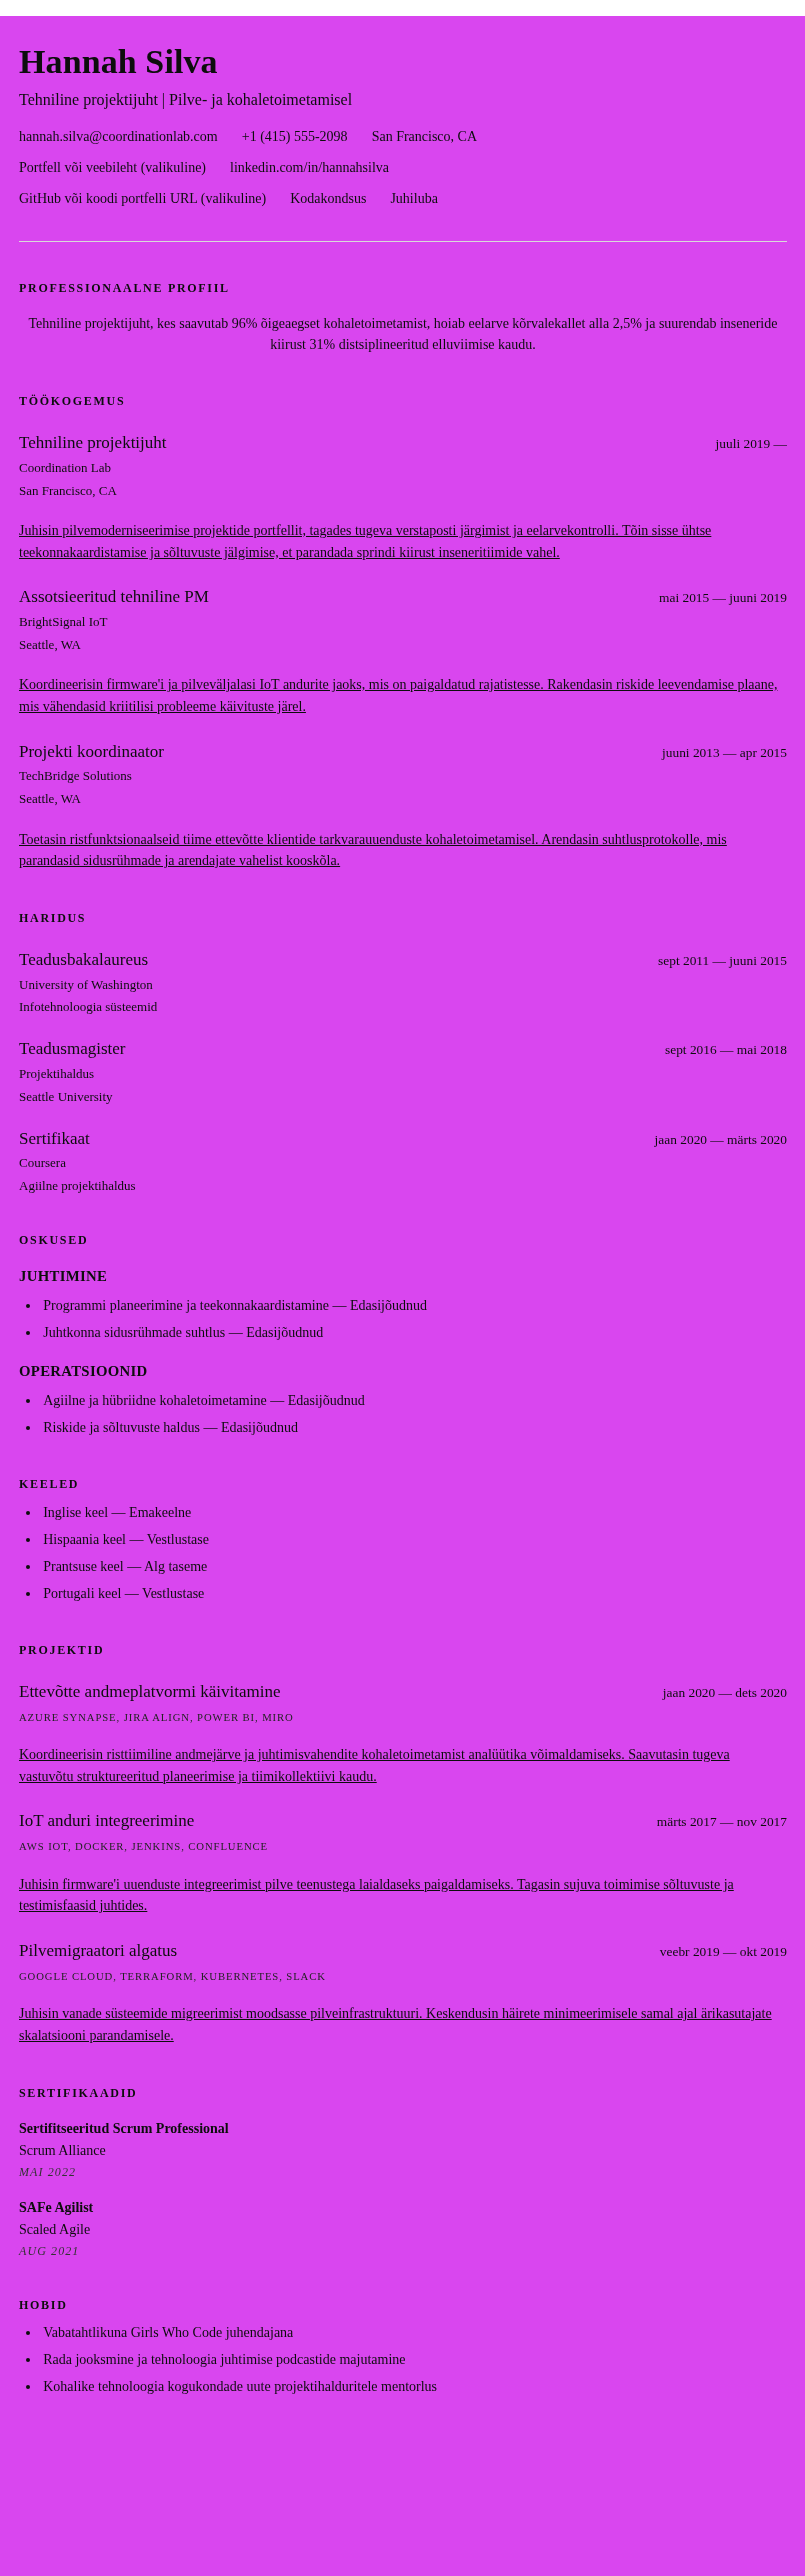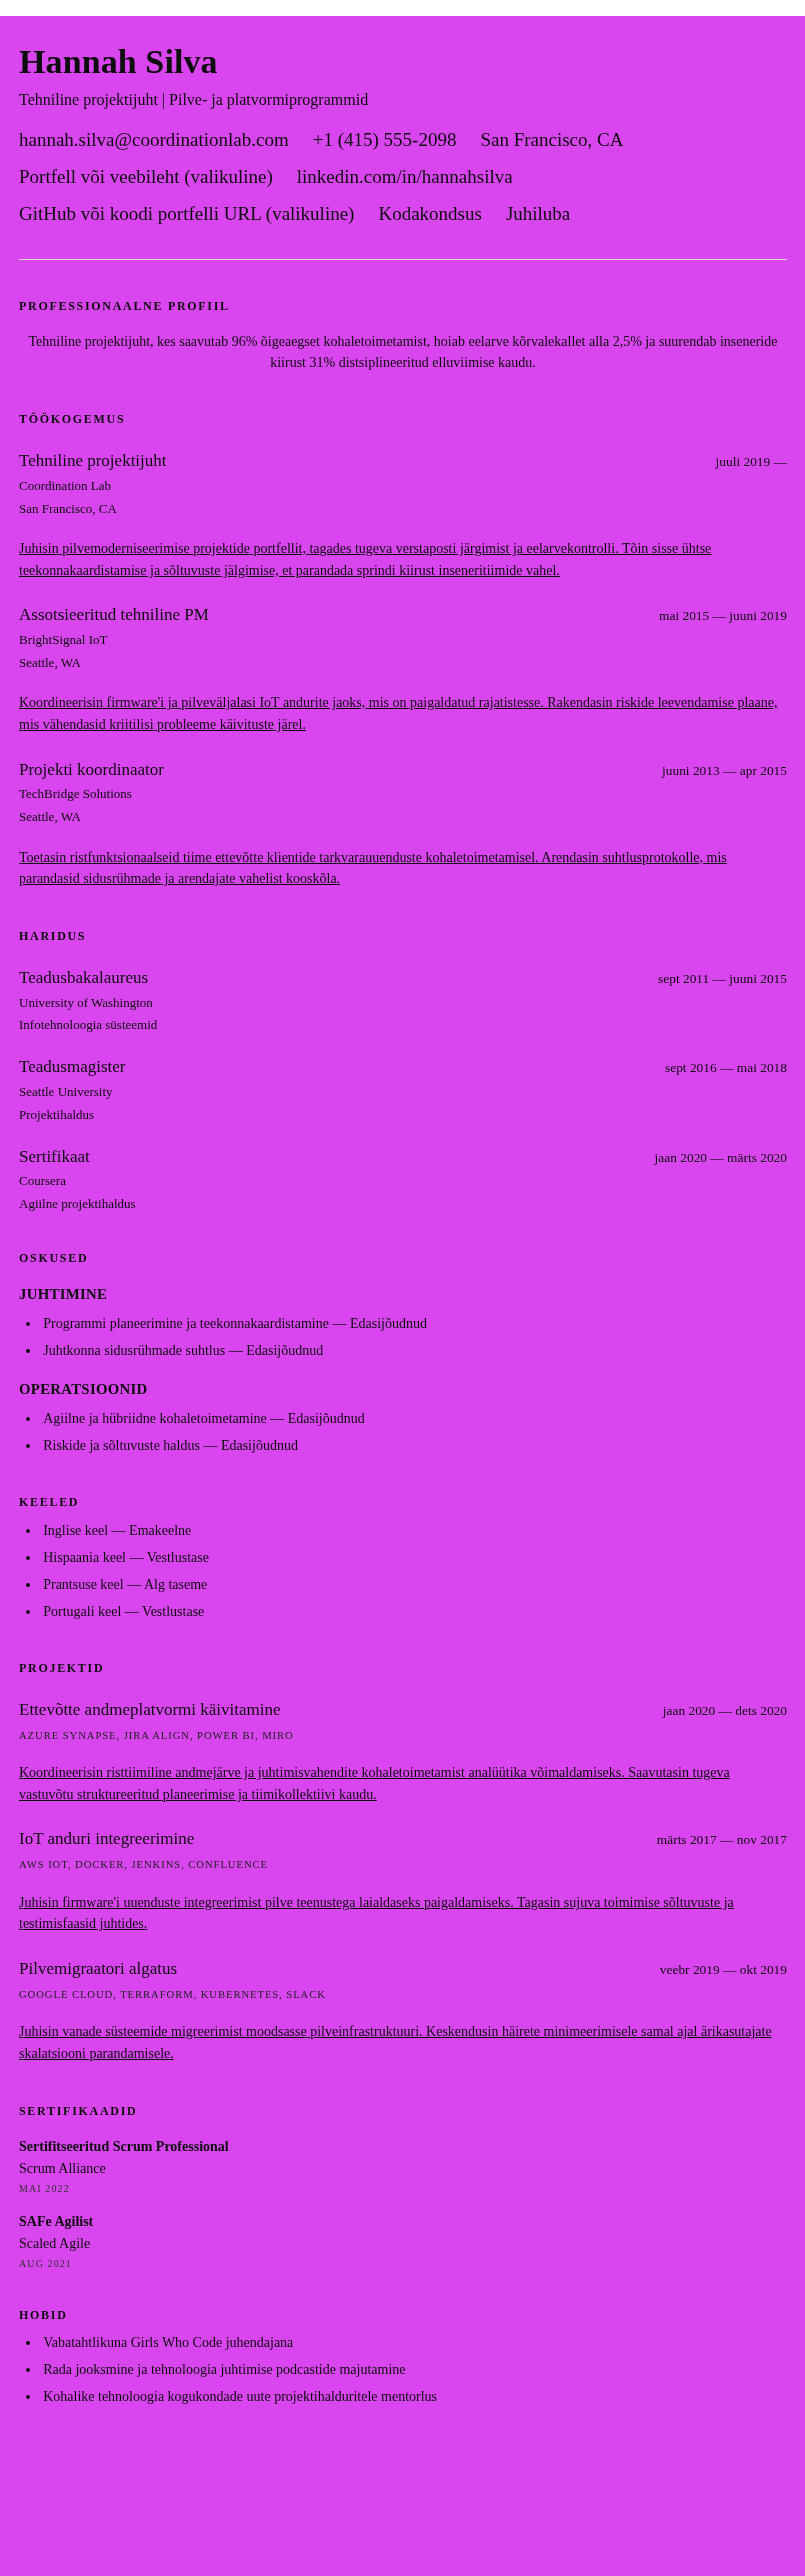--- a/index.html
+++ b/index.html
@@ -19,21 +19,21 @@
     line-height: 1.1;
     margin: 0;
     letter-spacing: 0.1px;
   }
   .tagline { font-size: 16px; margin-top: 10.7px; }
   .contact-row {
     display: flex;
     flex-wrap: wrap;
     column-gap: 24px;
     row-gap: 4px;
-    font-size: 19px;
+    font-size: 14px;
     margin-top: 14.8px;
   }
   .contact-row.first { margin-top: 20px; }
   .divider {
     border: none;
     border-top: 1.3px solid #d9d9d9;
     margin: 34px 0 0 0;
   }
   .section { margin-top: 39px; }
   .section-heading {
@@ -74,34 +74,35 @@
   .skill-group-title {
     font-size: 14.8px;
     font-weight: 700;
     letter-spacing: 0.3px;
     margin-top: 20px;
   }
   .cert { margin-top: 20px; }
   .cert-name { font-size: 14px; font-weight: 700; }
   .cert-issuer { font-size: 14px; margin-top: 6px; }
   .cert-date {
-    font-size: 10px;
+    font-size: 12px;
     letter-spacing: 1.1px;
     margin-top: 6px;
     color: #333333;
+    font-style: italic;
   }
 </style>
 </head>
 <body>
 
 <div class="page">
 
   <header>
     <h1 class="name">Hannah Silva</h1>
-    <div class="tagline">Tehniline projektijuht | Pilve- ja platvormiprogrammid</div>
+    <div class="tagline">Tehniline projektijuht | Pilve- ja kohaletoimetamisel</div>
 
     <div class="contact-row first">
       <span>hannah.silva@coordinationlab.com</span>
       <span>+1 (415) 555-2098</span>
       <span>San Francisco, CA</span>
     </div>
     <div class="contact-row">
       <span>Portfell või veebileht (valikuline)</span>
       <span>linkedin.com/in/hannahsilva</span>
     </div>
@@ -163,22 +164,22 @@
       </div>
       <div class="entry-line">University of Washington</div>
       <div class="entry-line">Infotehnoloogia süsteemid</div>
     </div>
 
     <div class="entry">
       <div class="entry-head">
         <span class="entry-title">Teadusmagister</span>
         <span class="entry-dates">sept 2016 — mai 2018</span>
       </div>
+      <div class="entry-line">Projektihaldus</div>
       <div class="entry-line">Seattle University</div>
-      <div class="entry-line">Projektihaldus</div>
     </div>
 
     <div class="entry">
       <div class="entry-head">
         <span class="entry-title">Sertifikaat</span>
         <span class="entry-dates">jaan 2020 — märts 2020</span>
       </div>
       <div class="entry-line">Coursera</div>
       <div class="entry-line">Agiilne projektihaldus</div>
     </div>

